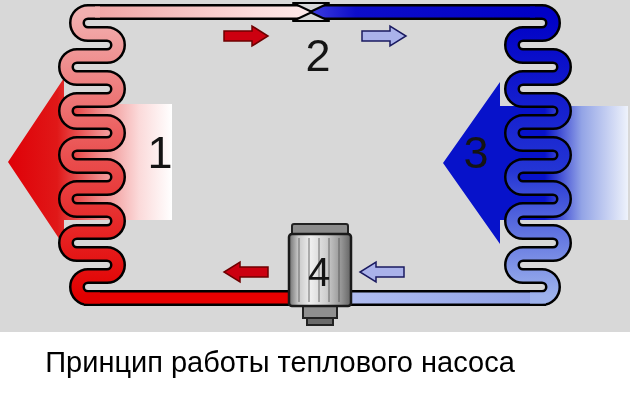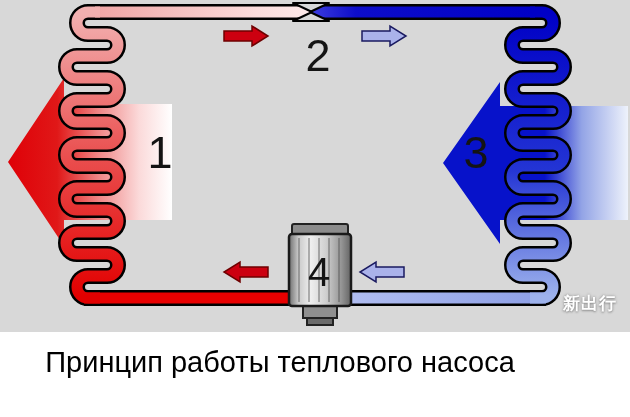--- a/index.html
+++ b/index.html
@@ -120,16 +120,15 @@
     <polygon points="362,31 390,31 390,26 406,36 390,46 390,41 362,41" fill="#aab2ea" stroke="#1a1a60" stroke-width="1.5"></polygon>
     <polygon points="268,267 240,267 240,262 224,272 240,282 240,277 268,277" fill="#cc0010" stroke="#6e0000" stroke-width="1.5"></polygon>
     <polygon points="404,267 376,267 376,262 360,272 376,282 376,277 404,277" fill="#aab2ea" stroke="#1a1a60" stroke-width="1.5"></polygon>
   </svg>
 
   <div class="num" id="n1">1</div>
   <div class="num" id="n2">2</div>
   <div class="num" id="n3">3</div>
   <div class="num" id="n4">4</div>
 
-  <div class="watermark">新出行</div>
 </div>
 
 <div class="caption">Принцип работы теплового насоса</div>
 
 </body></html>

